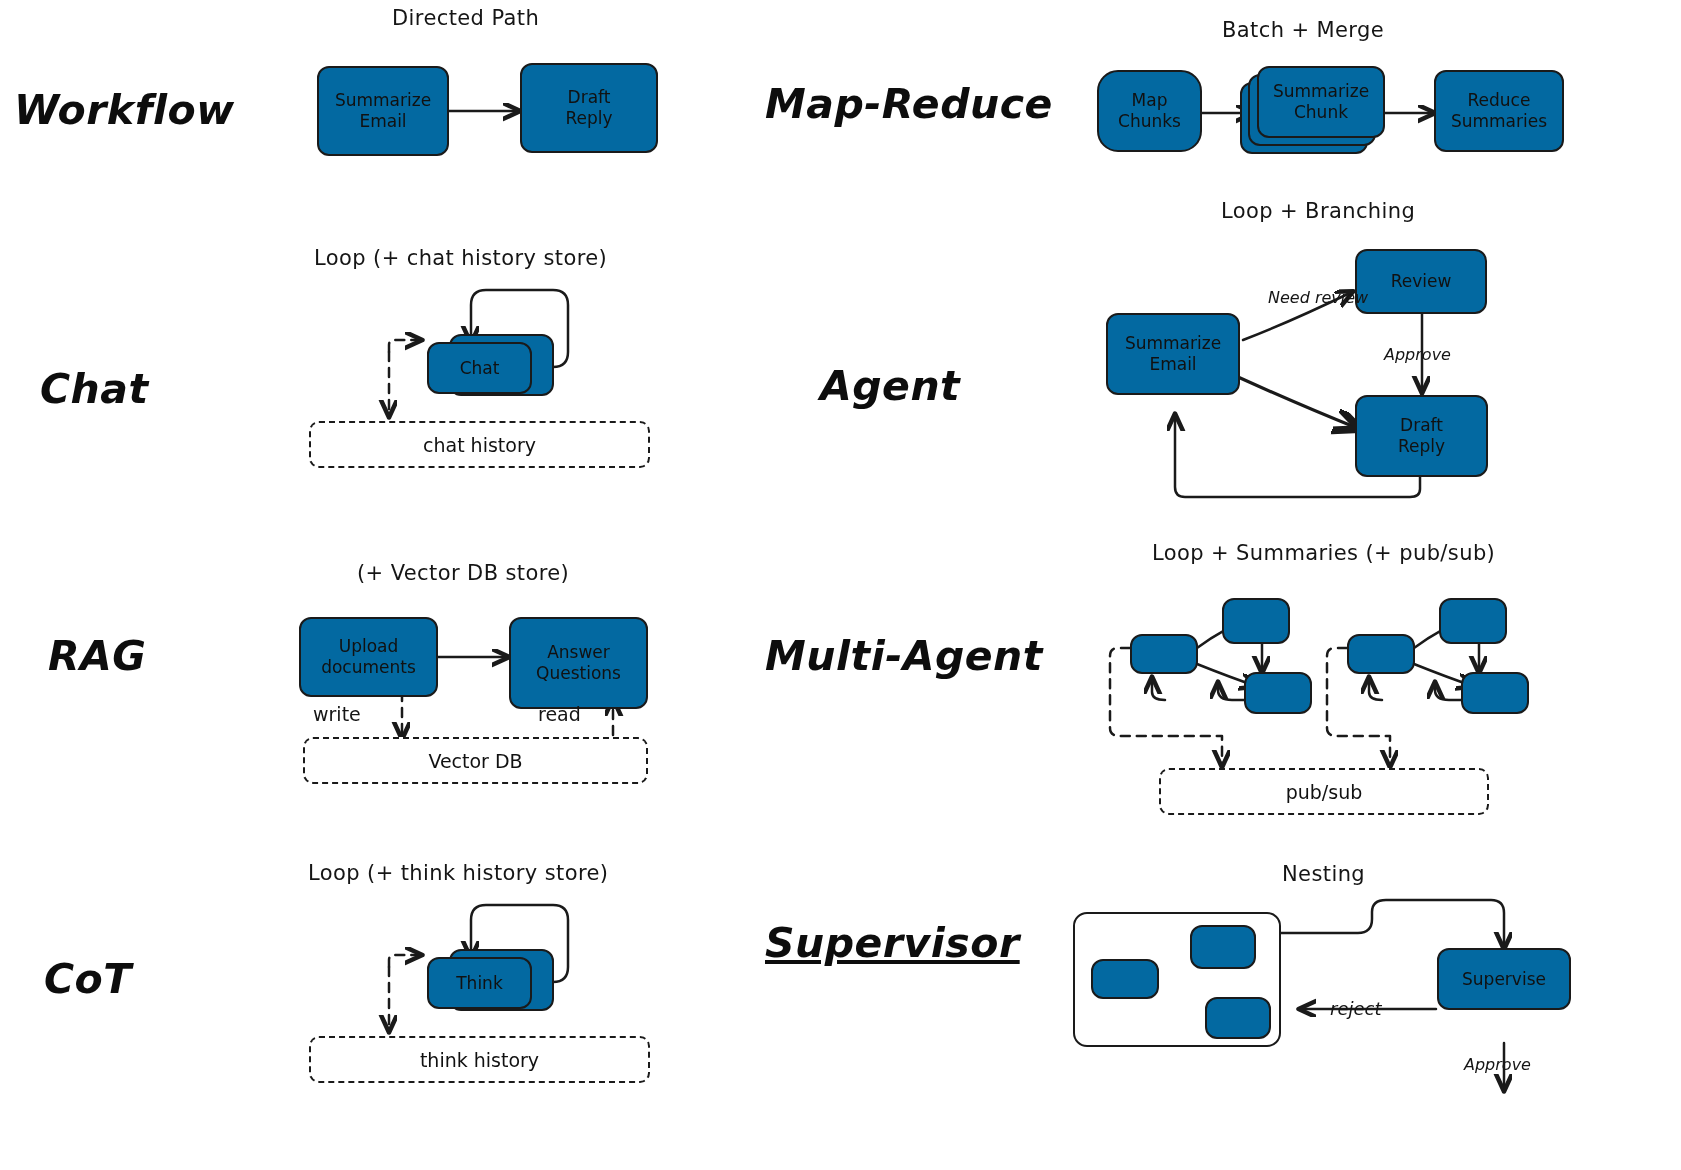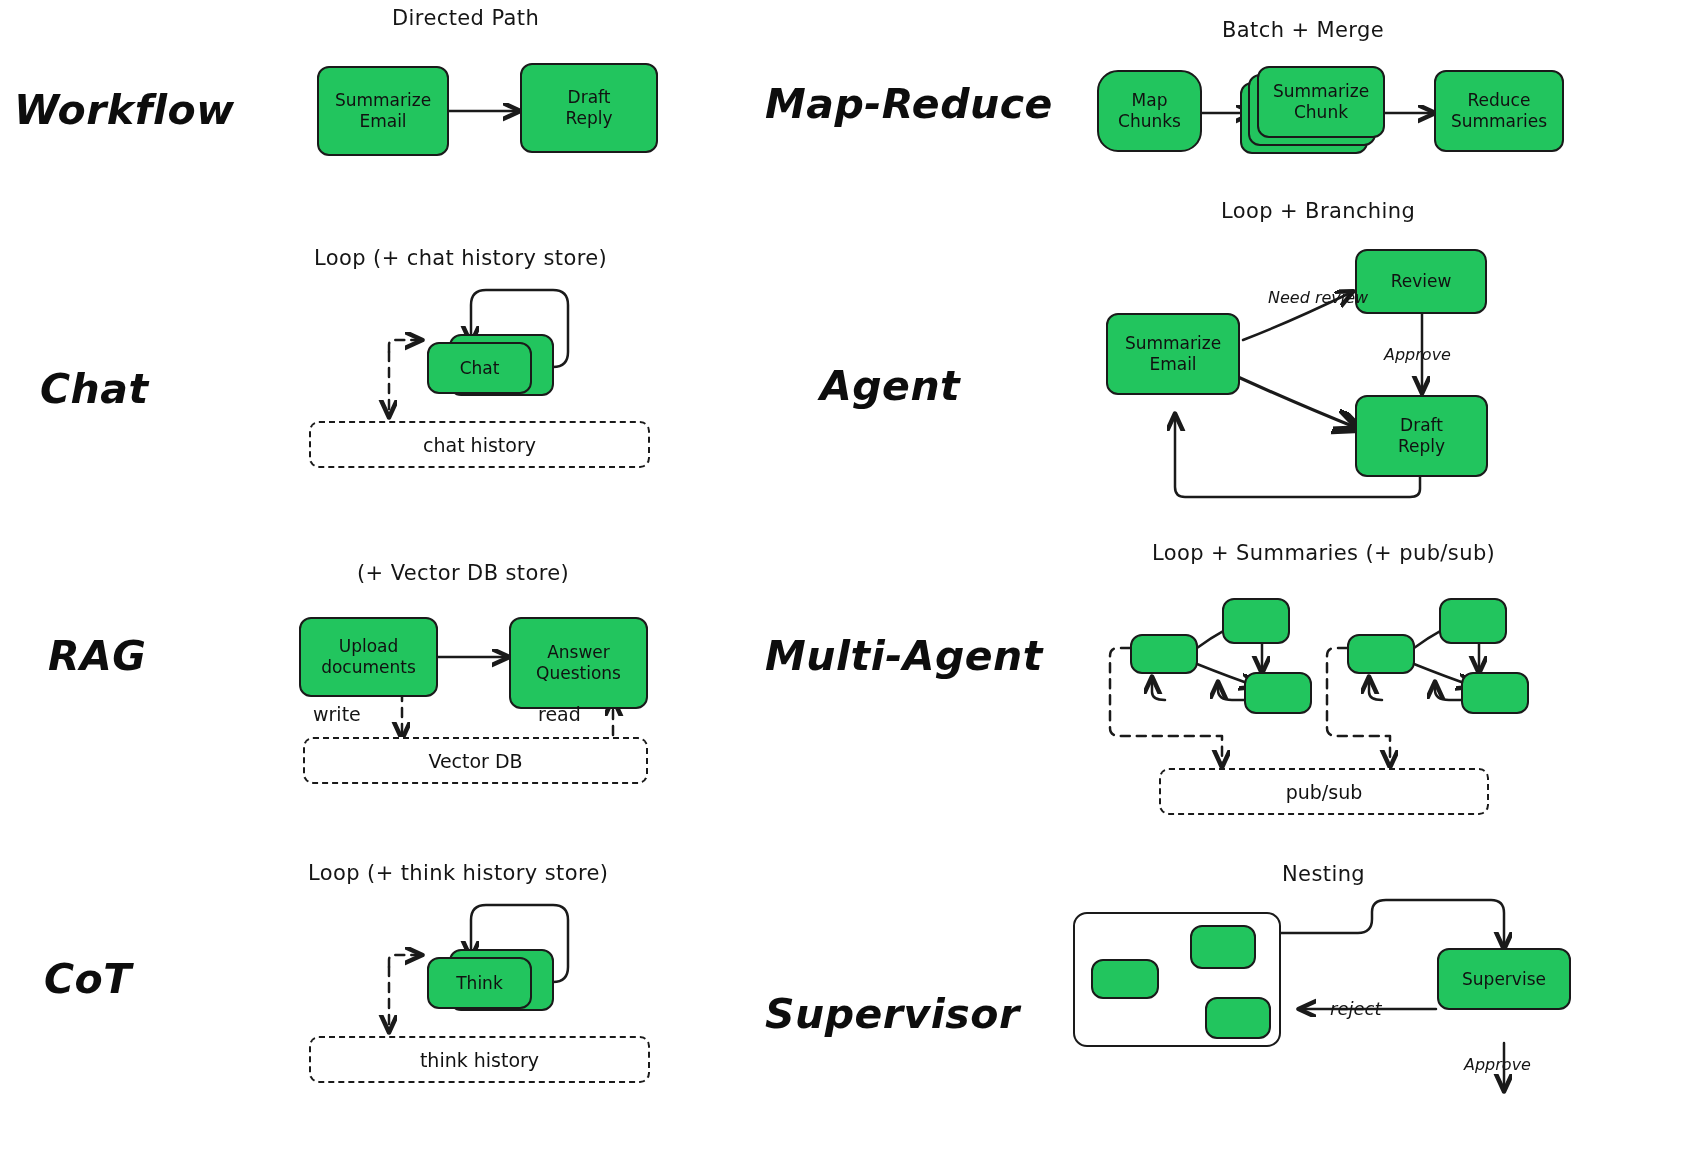--- a/index.html
+++ b/index.html
@@ -46,21 +46,21 @@
     font-style: italic;
     color: #151515;
     white-space: nowrap;
   }
   
   .node {
     position: absolute;
     box-sizing: border-box;
     border: 2.5px solid #1a1a1a;
     border-radius: 12px;
-    background: #22c55e;
+    background: #0369a1;
     display: flex;
     align-items: center;
     justify-content: center;
     text-align: center;
     font-family: "DejaVu Sans", sans-serif;
     font-size: 17px;
     line-height: 1.22;
     color: #111111;
     padding: 2px 4px;
     white-space: pre-line;
@@ -229,21 +229,21 @@
   <div class="node small" style="left:1439px; top:598px; width:68px; height:46px;"></div>
   <div class="node small" style="left:1461px; top:672px; width:68px; height:42px;"></div>
   <div class="store" style="left:1159px; top:768px; width:330px; height:47px;">pub/sub</div>
 
   <div class="pattern-name" style="left:44px; top:955px;">CoT</div>
   <div class="caption" style="left:308px; top:861px;">Loop (+ think history store)</div>
   <div class="node" style="left:449px; top:949px; width:105px; height:62px;"></div>
   <div class="node" style="left:427px; top:957px; width:105px; height:52px;">Think</div>
   <div class="store" style="left:309px; top:1036px; width:341px; height:47px;">think history</div>
 
-  <div class="pattern-name" style="left:765px; top:990px;">Supervisor</div>
+  <div class="pattern-name" style="left:765px; top:919px;text-decoration:underline;">Supervisor</div>
   <div class="caption" style="left:1282px; top:862px;">Nesting</div>
   <div class="group-box" style="left:1073px; top:912px; width:208px; height:135px;"></div>
   <div class="node small" style="left:1091px; top:959px; width:68px; height:40px;"></div>
   <div class="node small" style="left:1190px; top:925px; width:66px; height:44px;"></div>
   <div class="node small" style="left:1205px; top:997px; width:66px; height:42px;"></div>
   <div class="node" style="left:1437px; top:948px; width:134px; height:62px;">Supervise</div>
   <div class="edge-label" style="left:1330px; top:998px; font-size:18px;">reject</div>
   <div class="edge-label" style="left:1464px; top:1055px; font-size:16px;">Approve</div>
 
 </div>

